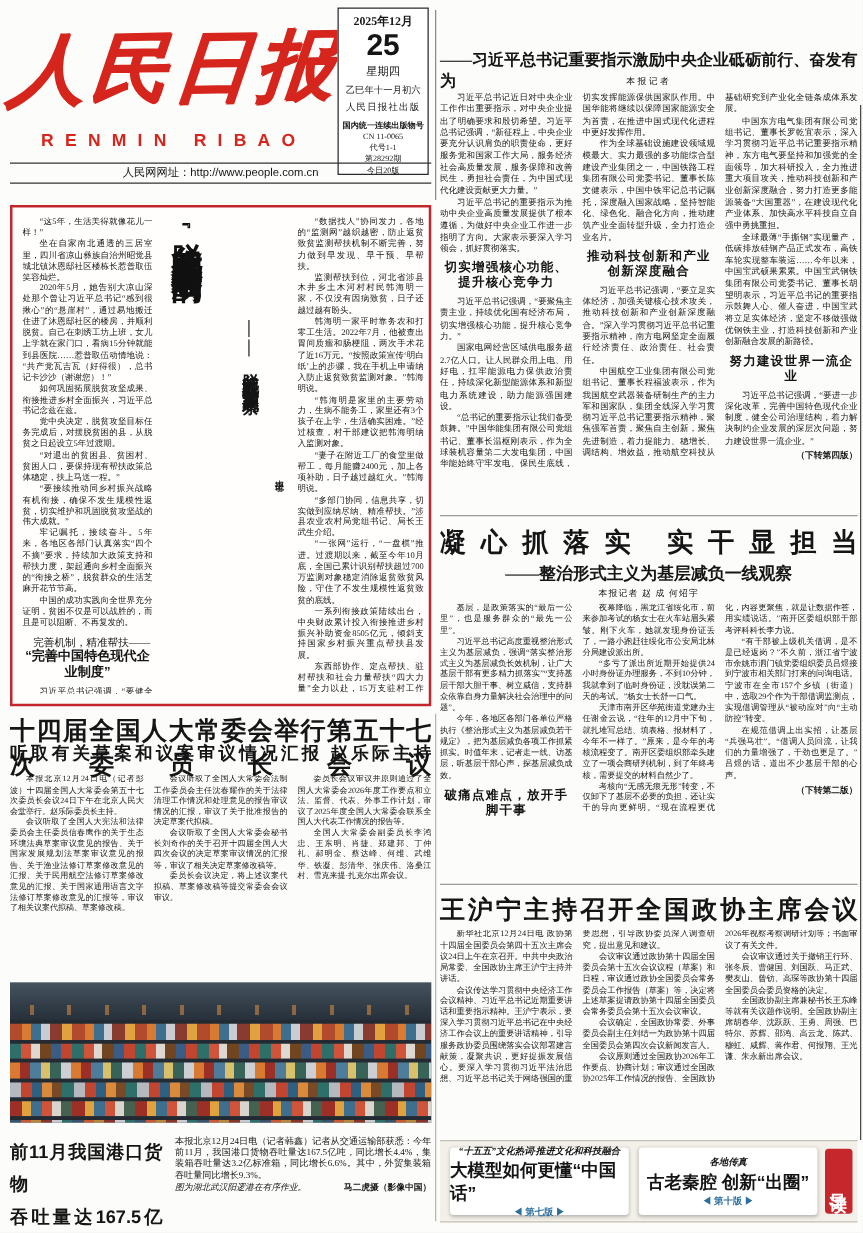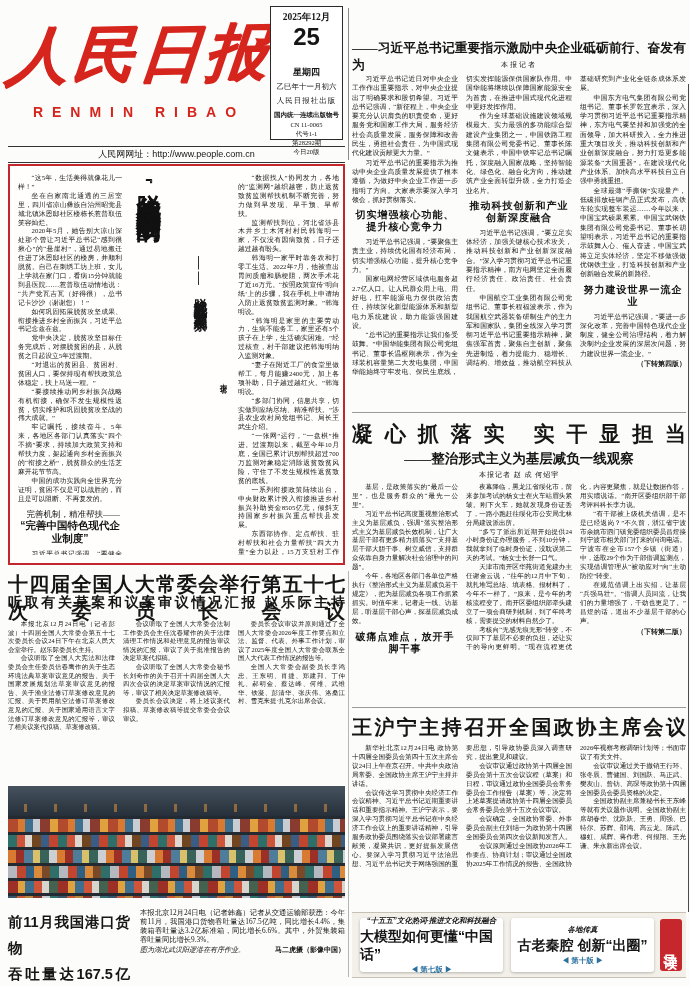--- a/index.html
+++ b/index.html
@@ -11,26 +11,26 @@
   #logo{position:absolute;left:10px;top:4px;width:258px;height:100px;display:flex;align-items:center;justify-content:center;}
   #logo .cal{font-family:"Liberation Serif",serif;font-weight:900;font-style:italic;
              font-size:62px;letter-spacing:4px;color:#d6251d;transform:skewX(-6deg) rotate(-1deg);
              text-shadow:1px 1px 0 #d6251d;white-space:nowrap;}
   #pinyin{position:absolute;left:10px;top:104px;width:258px;text-align:center;color:#d6251d;
           font-family:"Liberation Sans",sans-serif;font-weight:700;font-size:14px;letter-spacing:9px;}
   #dateBox{position:absolute;left:270px;top:6px;width:73px;height:134px;border:1.5px solid #2a2a2a;
            background:#fff;text-align:center;padding-top:4px;box-sizing:border-box;}
   #dateBox .ym{font-weight:700;font-size:9.5px;}
   #dateBox .dd{font-family:"Liberation Sans",sans-serif;font-weight:700;font-size:24px;line-height:26px;}
-  #dateBox .wd{font-weight:700;font-size:9px;margin-top:16px;}
+  #dateBox .wd{font-weight:400;font-size:9px;margin-top:1px;}
   #dateBox .lunar{font-size:7.5px;margin-top:3px;}
   #dateBox .pub{font-size:7.5px;margin-top:4px;letter-spacing:1px;}
   #dateBox .issn1{font-size:6.5px;font-weight:700;margin-top:5px;}
   #dateBox .sm{font-size:6.5px;line-height:9px;}
-  #siteRow{position:absolute;left:8px;top:146px;width:337px;height:15px;line-height:15px;
+  #siteRow{position:absolute;left:8px;top:130px;width:337px;height:15px;line-height:15px;
            border-top:1px solid #333;border-bottom:1px solid #333;text-align:center;
            font-size:9px;font-family:"Liberation Sans",sans-serif;}
 
   
   .it-p{margin:0;text-indent:2em;text-align:justify;}
   .it-h{font-family:"Liberation Sans",sans-serif;font-weight:700;text-align:center;
         font-size:10px;line-height:12px;margin:5px 0 4px;text-indent:0;letter-spacing:1px;}
   .it-kicker{font-size:8.5px;margin:6px 0 1px;text-indent:1em;font-weight:400;}
   .it-h2{font-family:"Liberation Sans",sans-serif;font-weight:800;font-size:10.5px;line-height:13px;
          text-align:center;margin:1px 0 5px;}

